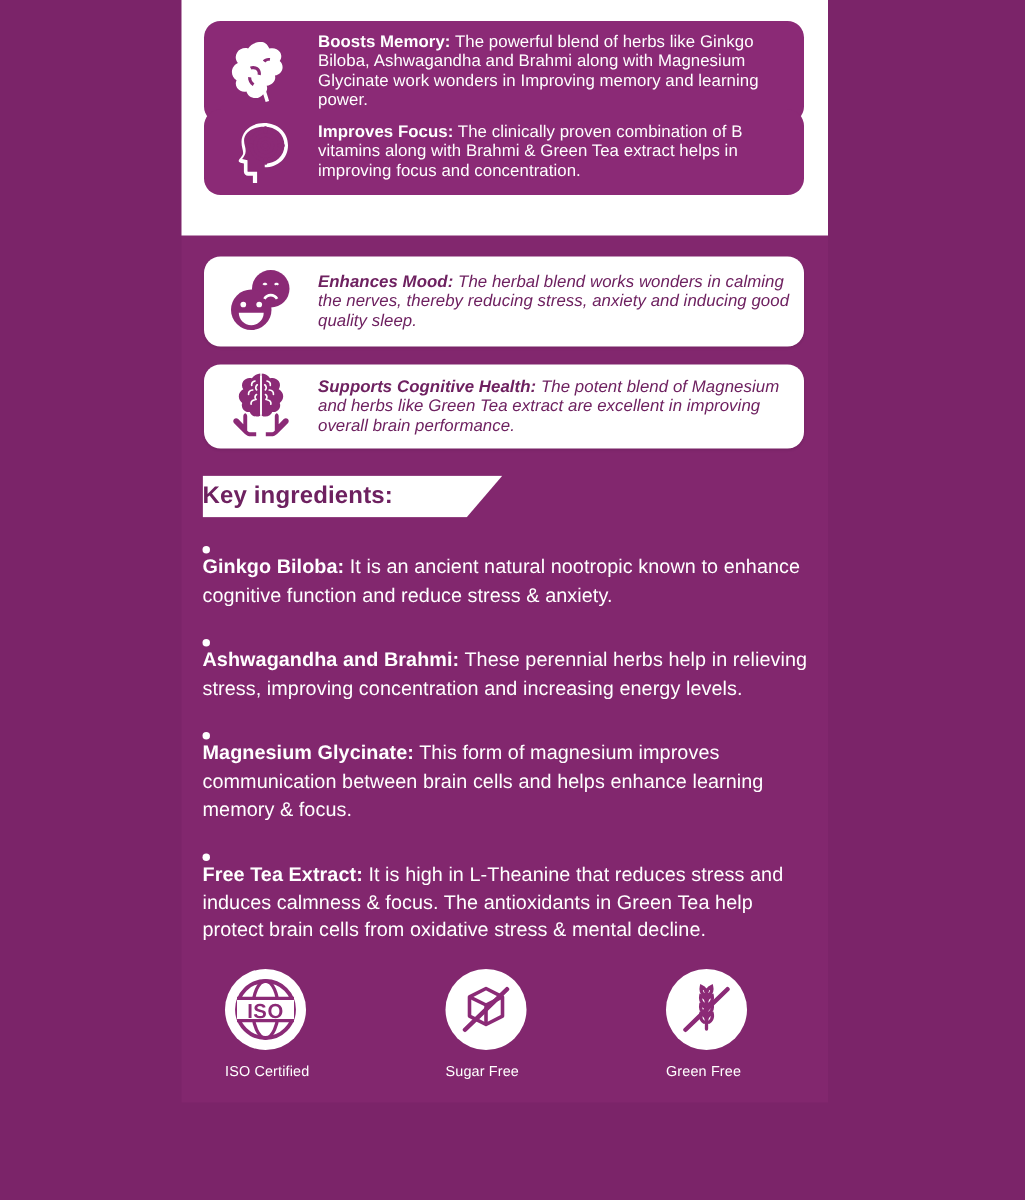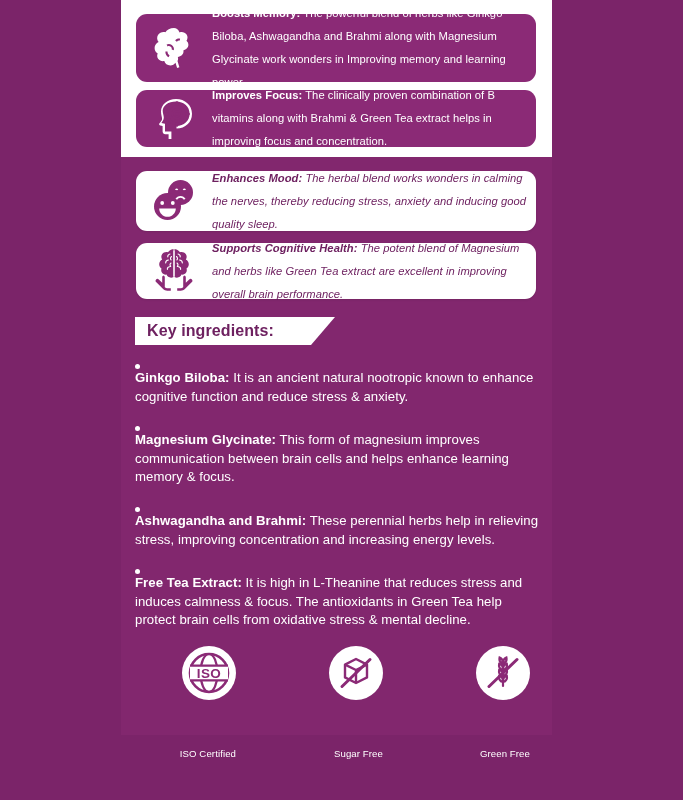--- a/index.html
+++ b/index.html
@@ -66,50 +66,49 @@
   .card-icon {
     flex: 0 0 auto;
     width: 76px;
     display: flex;
     align-items: center;
     justify-content: center;
   }
   .card-text {
     flex: 1 1 auto;
     font-size: 11.2px;
-    line-height: 23px;
+    line-height: 13px;
     letter-spacing: 0.05px;
   }
   .card-text b {
     font-weight: 700;
   }
 
   
   #card-memory   { left: 136px; top: 14px;  width: 400px; height: 68px; }
-  #card-focus    { left: 136px; top: 90px;  width: 400px; height: 57px; }
+  #card-focus    { left: 136px; top: 73px;  width: 400px; height: 57px; }
   #card-mood     { left: 136px; top: 171px; width: 400px; height: 60px; }
   #card-cognitive{ left: 136px; top: 243px; width: 400px; height: 56px; }
 
   
   .ki-banner {
     position: absolute;
     left: 135px;
     top: 317px;
     width: 200px;
     height: 28px;
     background: #ffffff;
     clip-path: polygon(0 0, 100% 0, 88% 100%, 0 100%);
     display: flex;
     align-items: center;
   }
   .ki-banner span {
     color: #6e2160;
     font-size: 16px;
     font-weight: 700;
-    padding-left: 12px;
     letter-spacing: 0.1px;
   }
 
   
   .ingredients {
     position: absolute;
     left: 135px;
     top: 358px;
     width: 405px;
   }
@@ -148,22 +147,21 @@
     left: 150px;
     top: 646px;
     width: 380px;
     display: flex;
     justify-content: space-between;
   }
   .badge {
     width: 86px;
     display: flex;
     flex-direction: column;
-    align-items: flex-end;
-    gap: 39px;
+    align-items: flex-start;
   }
   .badge-circle {
     width: 54px;
     height: 54px;
     border-radius: 50%;
     background: #ffffff;
     display: flex;
     align-items: center;
     justify-content: center;
   }
@@ -281,30 +279,30 @@
       <div class="ing-text">
         <b>Ginkgo Biloba:</b><span> It is an ancient natural nootropic known to enhance cognitive function and reduce stress &amp; anxiety.</span>
       </div>
     </div>
 
     <div class="ingredient">
       <div class="bullet">
           <i></i>
         </div>
       <div class="ing-text">
-        <b>Magnesium Glycinate:</b><span> This form of magnesium improves communication between brain cells and helps enhance learning memory &amp; focus.</span>
+        <b>Ashwagandha and Brahmi:</b><span> These perennial herbs help in relieving stress, improving concentration and increasing energy levels.</span>
       </div>
     </div>
 
     <div class="ingredient">
       <div class="bullet">
           <i></i>
         </div>
       <div class="ing-text">
-        <b>Ashwagandha and Brahmi:</b><span> These perennial herbs help in relieving stress, improving concentration and increasing energy levels.</span>
+        <b>Magnesium Glycinate:</b><span> This form of magnesium improves communication between brain cells and helps enhance learning memory &amp; focus.</span>
       </div>
     </div>
 
     <div class="ingredient">
       <div class="bullet">
           <i></i>
         </div>
       <div class="ing-text">
         <b>Free Tea Extract:</b><span> It is high in L-Theanine that reduces stress and induces calmness &amp; focus. The antioxidants in Green Tea help protect brain cells from oxidative stress &amp; mental decline.</span>
       </div>

